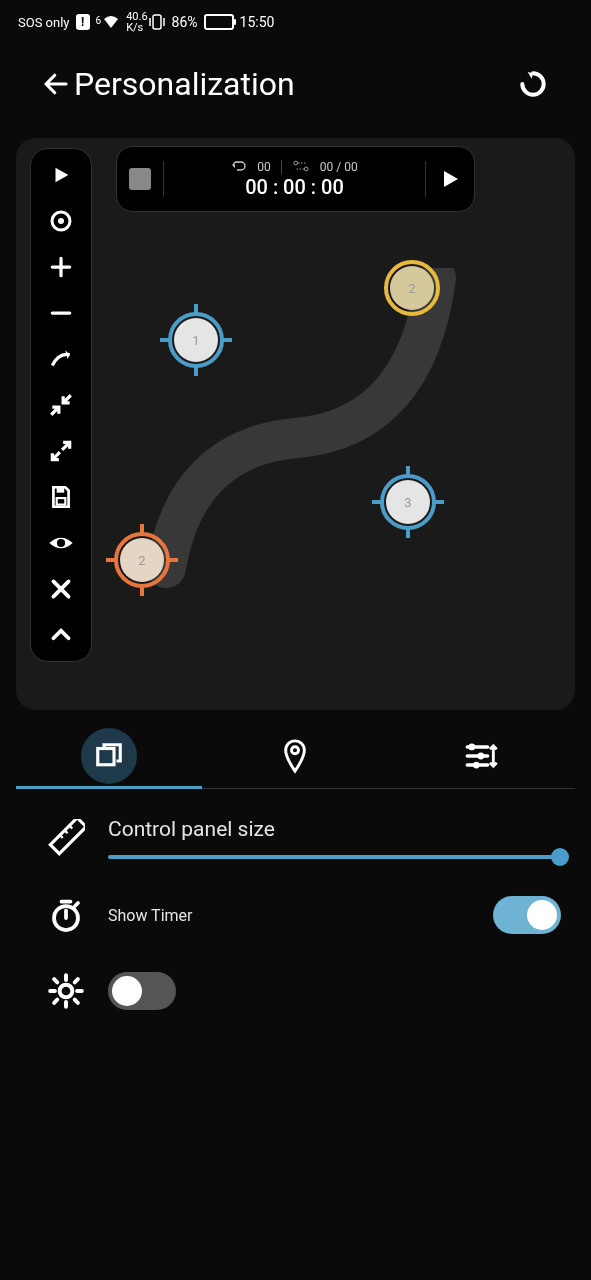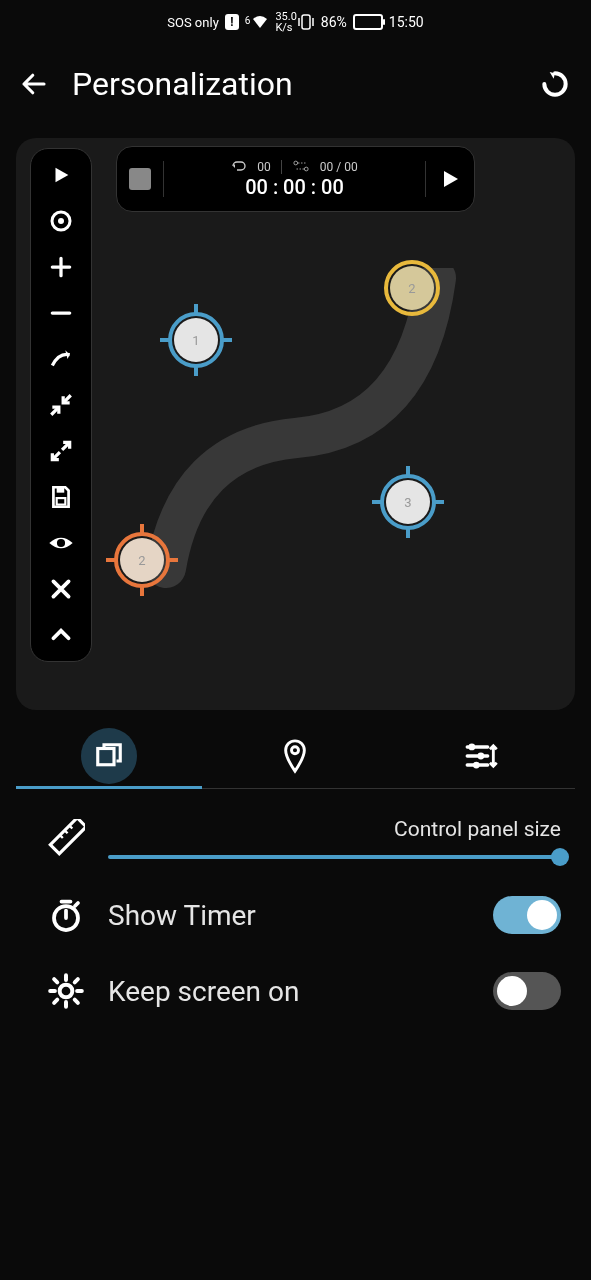--- a/index.html
+++ b/index.html
@@ -7,41 +7,40 @@
     width: 591px;
     height: 1280px;
     background: #0a0a0a;
     font-family: -apple-system, BlinkMacSystemFont, "Segoe UI", Roboto, sans-serif;
     color: #fff;
     overflow: hidden;
   }
   .status-bar {
     height: 44px;
     display: flex;
-    justify-content: center;
+    justify-content: flex-start;
     align-items: center;
     padding: 0 18px;
     font-size: 14px;
   }
   .status-left { display: flex; align-items: center; gap: 6px; }
   .status-right { display: flex; align-items: center; gap: 6px; }
   .sos { font-size: 13px; }
   .excl-box { width: 14px; height: 16px; background:#fff; border-radius:3px; display:flex; align-items:center; justify-content:center; color:#000; font-weight:bold; font-size:12px;}
   .wifi-block { display:flex; align-items:flex-start; }
   .wifi6 { font-size:10px; margin-right:1px;}
   .speed { font-size:11px; line-height:1; }
   .battery-box { width:30px; height:16px; border:2px solid #fff; border-radius:3px; position:relative; }
   .battery-box:after{content:"";position:absolute;right:-4px;top:3px;width:2px;height:6px;background:#fff;border-radius:1px;}
   .battery-fill{height:100%;width:86%;background:#fff;border-radius:1px;}
   
   .header {
     display: flex;
     align-items: center;
-    padding: 20px 16px 24px;
-    gap: 20px;
+    padding: 20px 38px 24px;
   }
   .back-arrow { width: 36px; height: 36px; display:flex; align-items:center; justify-content:center; cursor:pointer; }
   .title { font-size: 32px; font-weight: 400; flex:1; }
   .reset-btn { width: 40px; height: 40px; display:flex; align-items:center; justify-content:center; cursor:pointer; }
   
   .preview-area {
     margin: 10px 16px 0;
     background: #1a1a1a;
     border-radius: 20px;
     height: 572px;
@@ -145,22 +144,22 @@
     padding: 10px 30px 0 46px;
   }
   .setting-row {
     display: flex;
     align-items: center;
     gap: 22px;
     padding: 18px 0;
   }
   .setting-icon { width: 40px; height: 40px; display:flex; align-items:center; justify-content:center; flex-shrink:0; }
   .setting-content { flex: 1; }
-  .setting-label { font-size: 21px; color:#e5e5e5; margin-bottom: 14px; text-align: right; }
-  .setting-label-single { font-size: 28px; color:#e5e5e5; }
+  .setting-label { font-size: 21px; color:#e5e5e5; margin-bottom: 14px; }
+  .setting-label-single { font-size: 16px; color:#e5e5e5; }
   .slider {
     height: 4px;
     background: #4a9dc9;
     border-radius: 2px;
     position: relative;
   }
   .slider-thumb {
     position: absolute;
     right: -8px;
     top: -7px;
@@ -195,21 +194,21 @@
   <div class="status-left">
     <span class="sos">SOS only</span>
     <span class="excl-box">!</span>
     <span class="wifi-block">
       <span class="wifi6">6</span>
       <svg width="18" height="14" viewBox="0 0 18 14">
           <path d="M9 13 L2 4 Q9 -2 16 4 Z" fill="#fff"></path>
         </svg>
     </span>
     <span class="speed">
-      <div>35.0</div>
+      <div>40.6</div>
       <div>K/s</div>
     </span>
   </div>
   <div class="status-right">
     <svg width="18" height="18" viewBox="0 0 18 18">
         <rect x="5" y="2" width="8" height="14" rx="2" fill="none" stroke="#fff" stroke-width="1.5"></rect>
         <path d="M2 5v8M16 5v8" stroke="#fff" stroke-width="1.5"></path>
       </svg>
     <span>86%</span>
     <span class="battery-box"><span class="battery-fill"></span></span>
@@ -419,21 +418,18 @@
   </div>
 
 
   <div class="setting-row">
     <div class="setting-icon">
       <svg width="38" height="38" viewBox="0 0 24 24">
           <circle cx="12" cy="12" r="4" stroke="#fff" stroke-width="2.5" fill="none"></circle>
           <path d="M12 2v3M12 19v3M2 12h3M19 12h3M4.5 4.5l2 2M17.5 17.5l2 2M4.5 19.5l2-2M17.5 6.5l2-2" stroke="#fff" stroke-width="2.5" stroke-linecap="round"></path>
         </svg>
     </div>
-    <div class="setting-content">
-      <div class="setting-label-single">Keep screen on</div>
-    </div>
     <div class="toggle off">
         <div class="toggle-thumb"></div>
       </div>
   </div>
 
 </div>
 
 </body></html>

